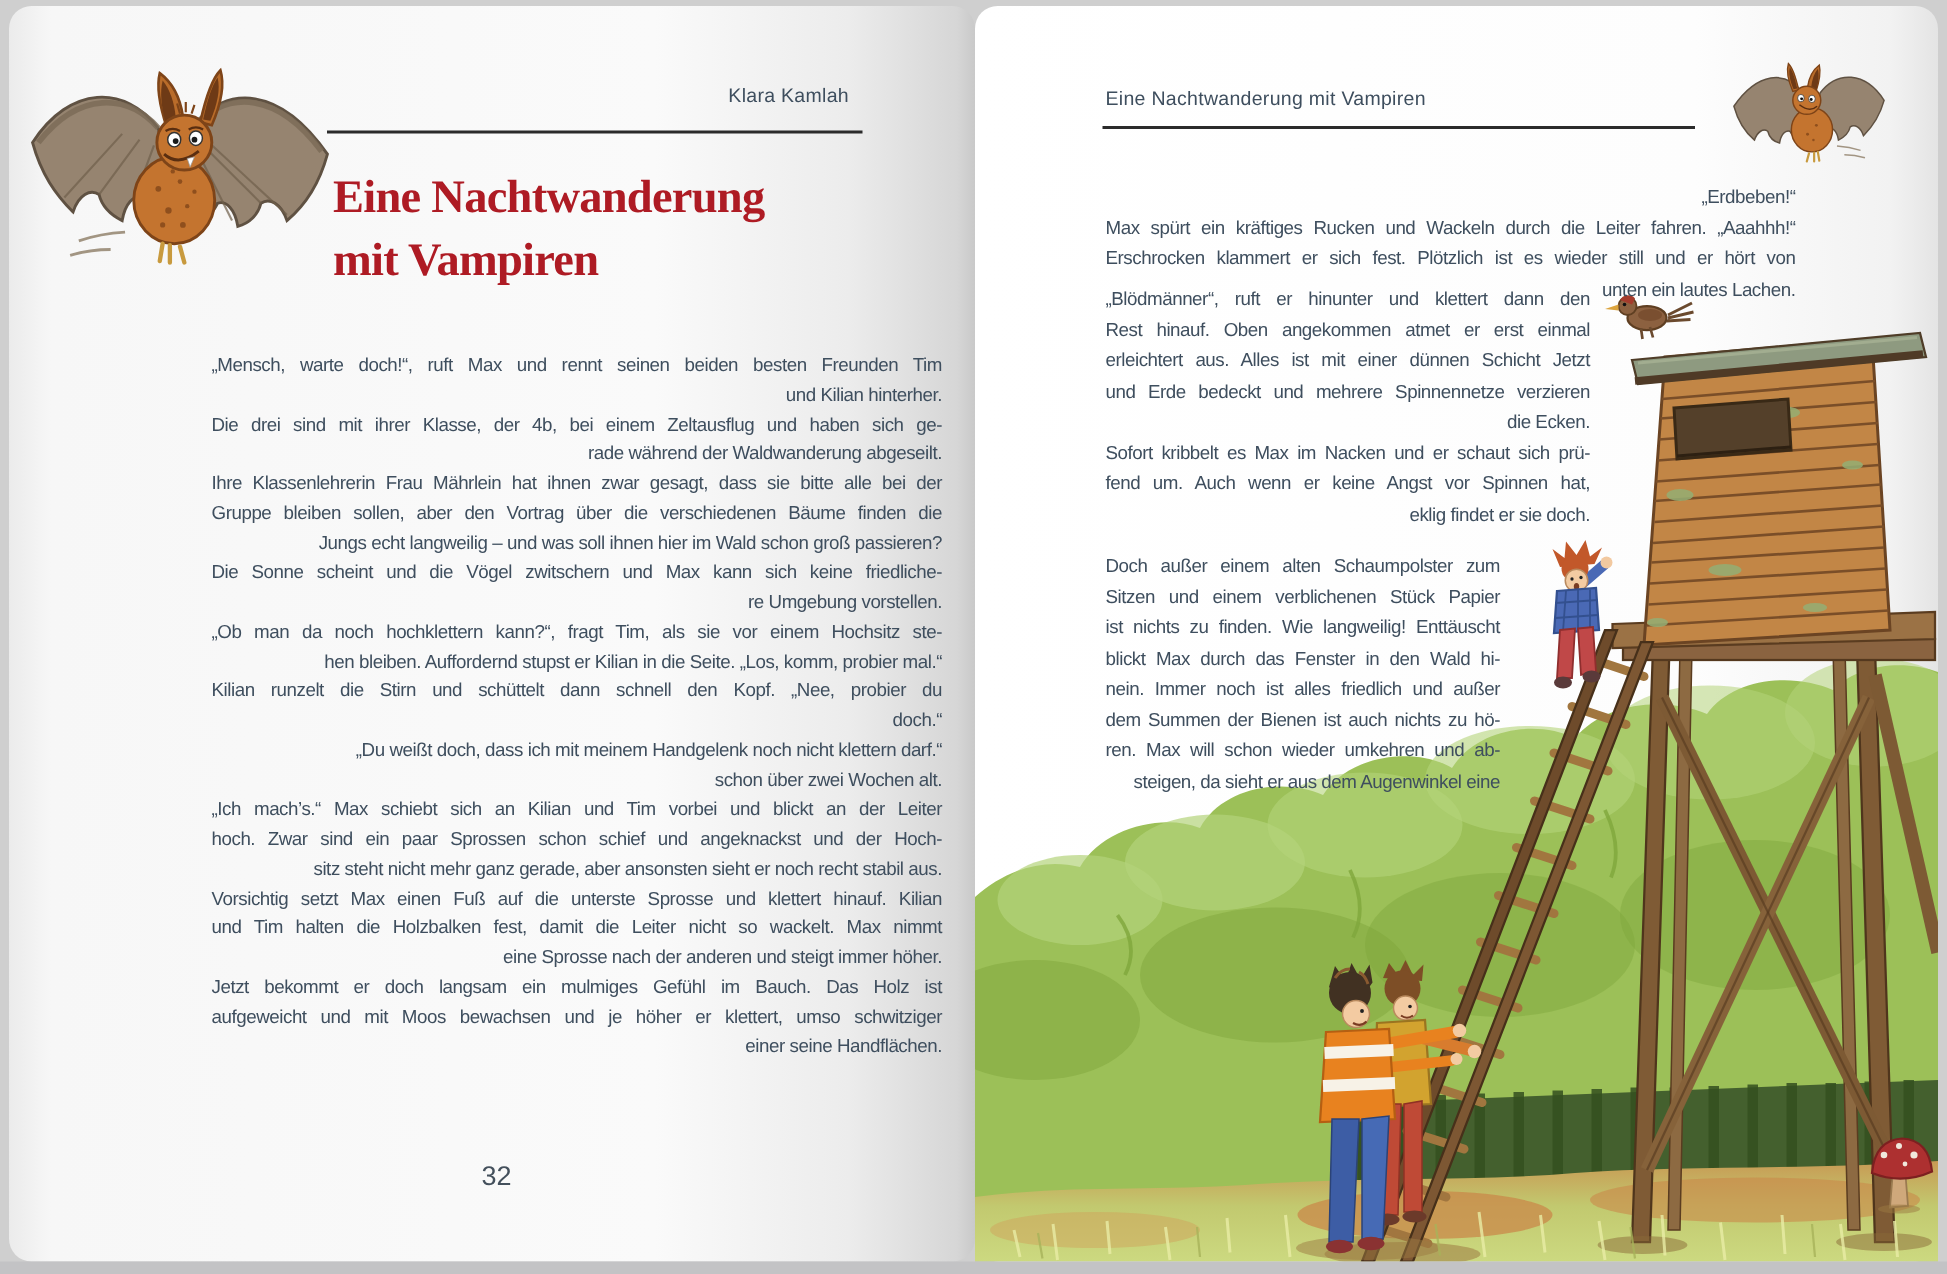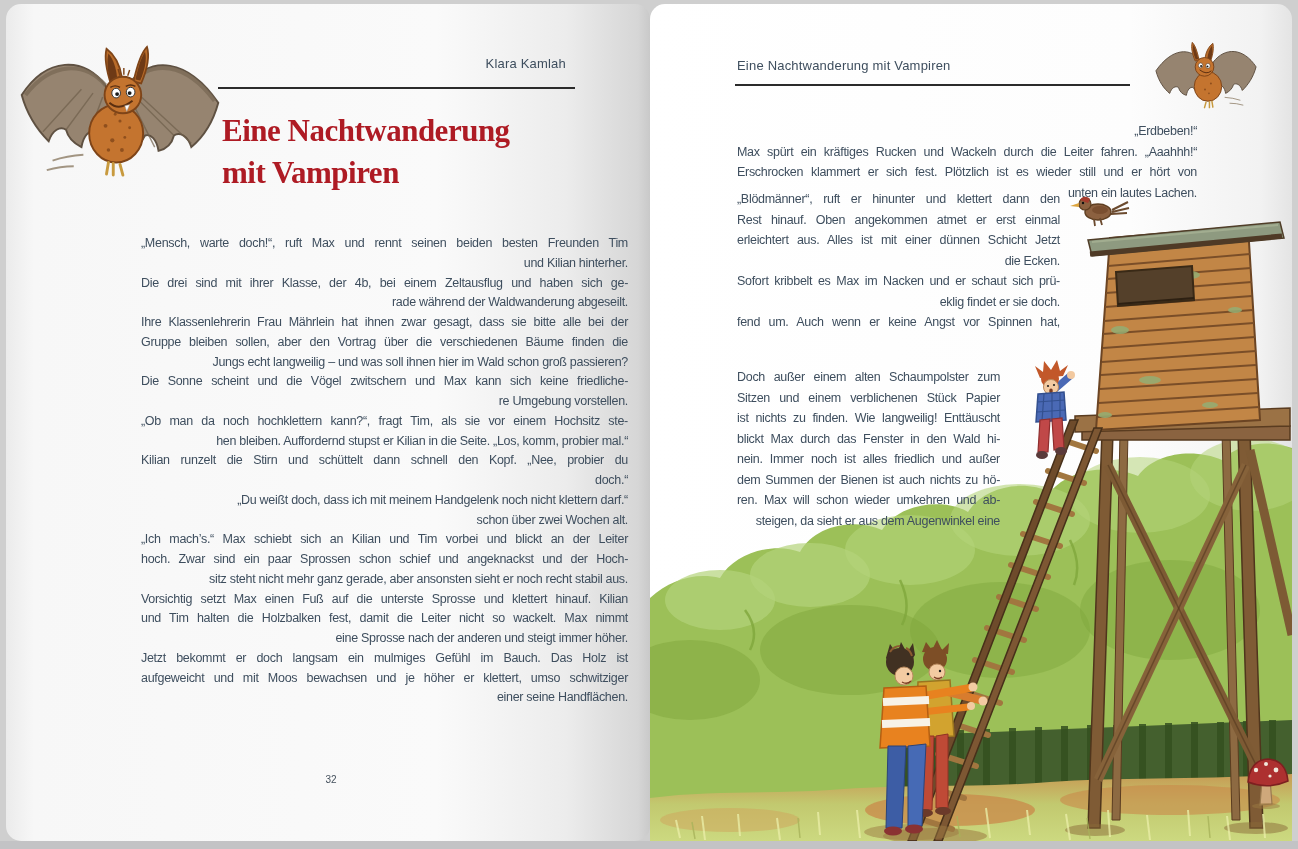--- a/index.html
+++ b/index.html
@@ -42,21 +42,21 @@
   .left-body{left:92px;top:230px;width:487px;margin-left:43px;}
   .left-body .tline{height:19.75px;line-height:19.75px;}
   .right-block{left:87px;}
   .right-block .tline{height:20.5px;line-height:20.5px;}
   .rb-full{top:117px;width:460px;}
   .rb-mid{top:185px;width:323px;}
   .rb-narrow{top:363px;width:263px;}
 
   .page-number{
     position:absolute;left:305px;top:770px;width:40px;text-align:center;
-    font-size:10px;color:#44505c;
+    font-size:18px;color:#44505c;
   }
 
   .bat-left{position:absolute;left:8px;top:34px;width:212px;height:142px;}
   .bat-right{position:absolute;left:502px;top:26px;width:108px;height:88px;transform:scaleX(-1);}
   .scene{position:absolute;left:0;top:176px;width:642px;height:661px;}
 </style>
 </head>
 <body>
 
 <div class="page page-left">
@@ -406,24 +406,25 @@
   <div class="bodytext right-block rb-full">
       <div class="tline">„Erdbeben!“</div>
       <div class="tline just">Max spürt ein kräftiges Rucken und Wackeln durch die Leiter fahren. „Aaahhh!“</div>
       <div class="tline just">Erschrocken klammert er sich fest. Plötzlich ist es wieder still und er hört von</div>
       <div class="tline">unten ein lautes Lachen.</div>
     </div>
   <div class="bodytext right-block rb-mid">
       <div class="tline just">„Blödmänner“, ruft er hinunter und klettert dann den</div>
       <div class="tline just">Rest hinauf. Oben angekommen atmet er erst einmal</div>
       <div class="tline just">erleichtert aus. Alles ist mit einer dünnen Schicht Jetzt</div>
+      <div class="tline just">und Erde bedeckt und mehrere Spinnennetze verzieren</div>
       <div class="tline">die Ecken.</div>
       <div class="tline just">Sofort kribbelt es Max im Nacken und er schaut sich prü-</div>
+      <div class="tline just">fend um. Auch wenn er keine Angst vor Spinnen hat,</div>
       <div class="tline">eklig findet er sie doch.</div>
-      <div class="tline just">fend um. Auch wenn er keine Angst vor Spinnen hat,</div>
     </div>
   <div class="bodytext right-block rb-narrow">
       <div class="tline just">Doch außer einem alten Schaumpolster zum</div>
       <div class="tline just">Sitzen und einem verblichenen Stück Papier</div>
       <div class="tline just">ist nichts zu finden. Wie langweilig! Enttäuscht</div>
       <div class="tline just">blickt Max durch das Fenster in den Wald hi-</div>
       <div class="tline just">nein. Immer noch ist alles friedlich und außer</div>
       <div class="tline just">dem Summen der Bienen ist auch nichts zu hö-</div>
       <div class="tline just">ren. Max will schon wieder umkehren und ab-</div>
       <div class="tline">steigen, da sieht er aus dem Augenwinkel eine</div>

